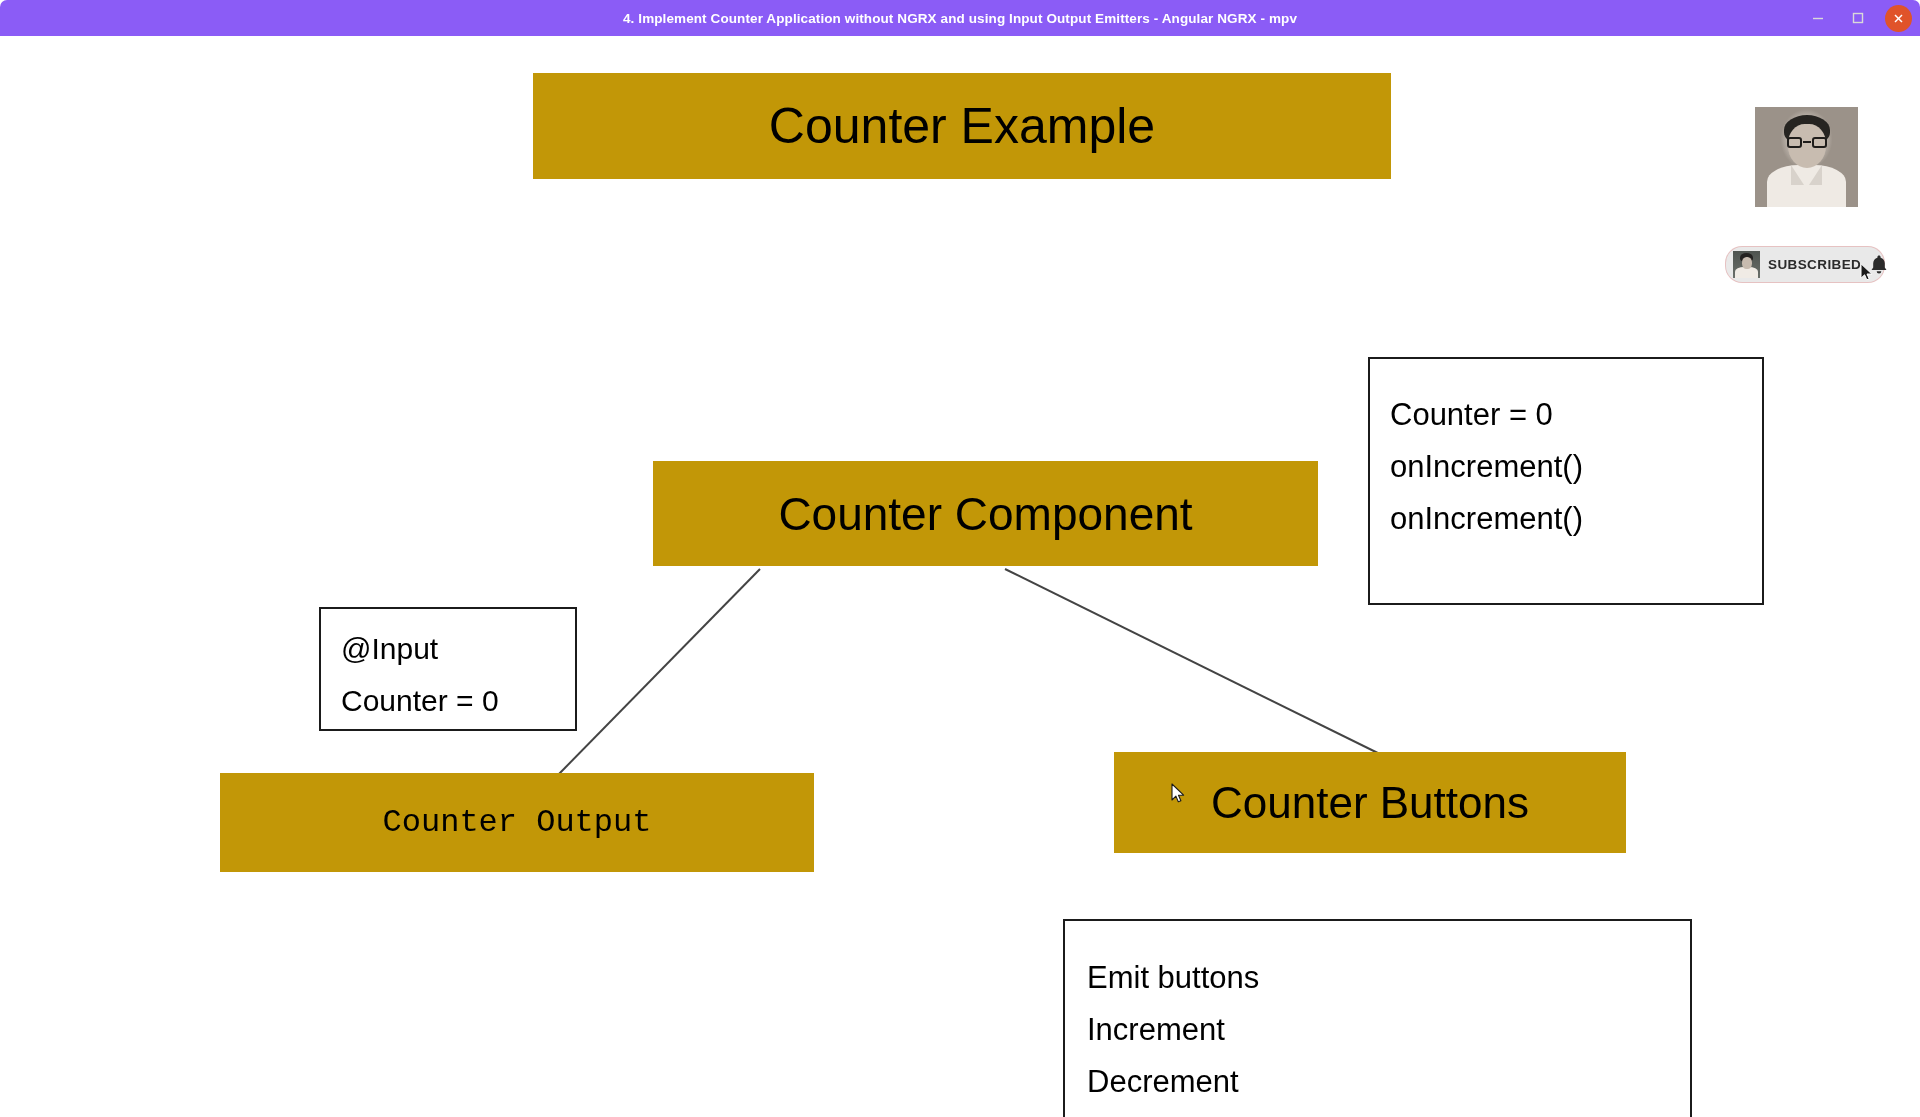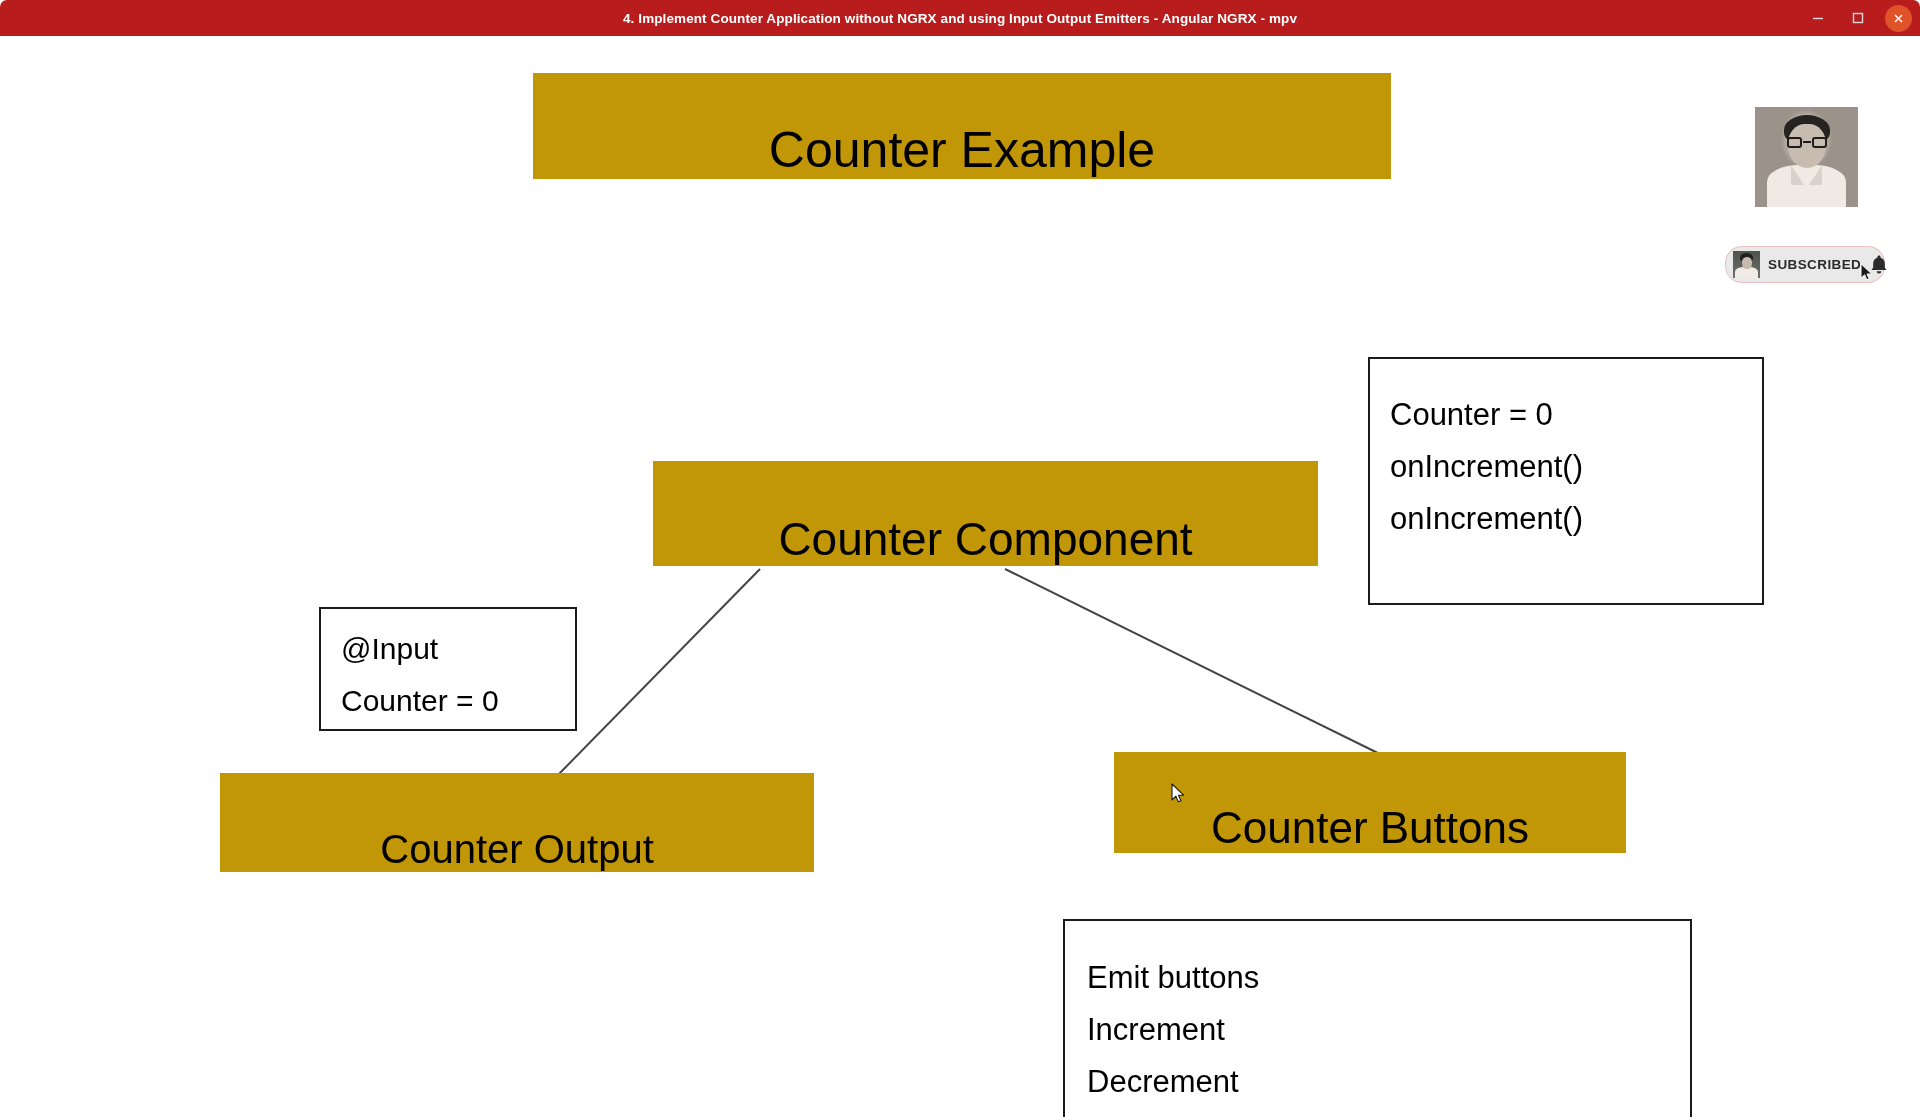--- a/index.html
+++ b/index.html
@@ -19,21 +19,21 @@
     width: 1920px;
     height: 1117px;
     background: #ffffff;
   }
 
   #titlebar {
     position: absolute;
     top: 0; left: 0;
     width: 1920px;
     height: 36px;
-    background: #b91c1c;
+    background: #8b5cf6;
     border-top-left-radius: 7px;
     border-top-right-radius: 7px;
     display: flex;
     align-items: center;
     justify-content: center;
   }
 
   #titlebar-text {
     color: #ffffff;
     font-size: 13.5px;
@@ -80,21 +80,21 @@
     height: 1081px;
     background: #ffffff;
     overflow: hidden;
   }
 
   
   .gold-box {
     position: absolute;
     background: #c29707;
     display: flex;
-    align-items: flex-end;
+    align-items: center;
     justify-content: center;
     color: #000000;
     font-family: "Liberation Sans", sans-serif;
     font-weight: 400;
     white-space: nowrap;
   }
 
   #box-title {
     left: 533px;  top: 37px;
     width: 858px; height: 106px;
@@ -103,21 +103,22 @@
 
   #box-component {
     left: 653px;  top: 425px;
     width: 665px; height: 105px;
     font-size: 46px;
   }
 
   #box-output {
     left: 220px;  top: 737px;
     width: 594px; height: 99px;
-    font-size: 40px;
+    font-size: 32px;
+    font-family: Liberation Mono, monospace;
   }
 
   #box-buttons {
     left: 1114px; top: 716px;
     width: 512px; height: 101px;
     font-size: 44px;
   }
 
   
   .note-box {

